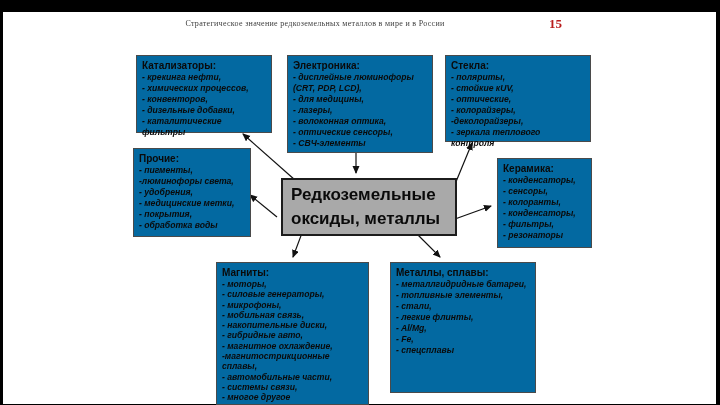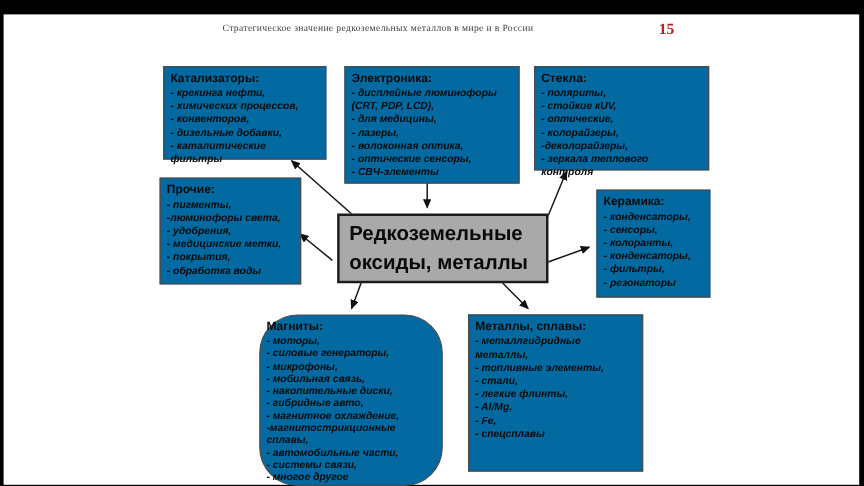--- a/index.html
+++ b/index.html
@@ -38,21 +38,21 @@
     background:#a9a9a9;border:2px solid #1c1c1c;
     display:flex;align-items:center;justify-content:center;text-align:left;
     font-weight:bold;font-size:17px;line-height:24px;color:#0a0a0a;
     padding:2px 8px;
   }
   #catalysts  {left:133px;top:43px;width:136px;height:78px;}
   #electronics{left:284px;top:43px;width:146px;height:98px;}
   #glasses    {left:442px;top:43px;width:146px;height:87px;}
   #others     {left:130px;top:136px;width:118px;height:89px;}
   #ceramics   {left:494px;top:146px;width:95px;height:90px;}
-  #magnets    {left:213px;top:250px;width:153px;height:143px;border-radius:32px;}
+  #magnets    {left:213px;top:250px;width:153px;height:143px;}
   #metals     {left:387px;top:250px;width:146px;height:131px;}
   svg.arrows{position:absolute;left:0;top:0;pointer-events:none;}
 </style>
 </head>
 <body>
 
 <div class="page">
 
   <div class="running-head">Стратегическое значение редкоземельных металлов в мире и в России</div>
   <div class="page-number">15</div>
@@ -146,21 +146,21 @@
         <div class="item">-магнитострикционные сплавы,</div>
         <div class="item">- автомобильные части,</div>
         <div class="item">- системы связи,</div>
         <div class="item">- многое другое</div>
       </div>
   </div>
 
   <div class="box" id="metals">
     <div class="title">Металлы, сплавы:</div>
     <div class="items">
-        <div class="item">- металлгидридные металлы,</div>
+        <div class="item">- металлгидридные батареи,</div>
         <div class="item">- топливные элементы,</div>
         <div class="item">- стали,</div>
         <div class="item">- легкие флинты,</div>
         <div class="item">- Al/Mg,</div>
         <div class="item">- Fe,</div>
         <div class="item">- спецсплавы</div>
       </div>
   </div>
 
 </div>

